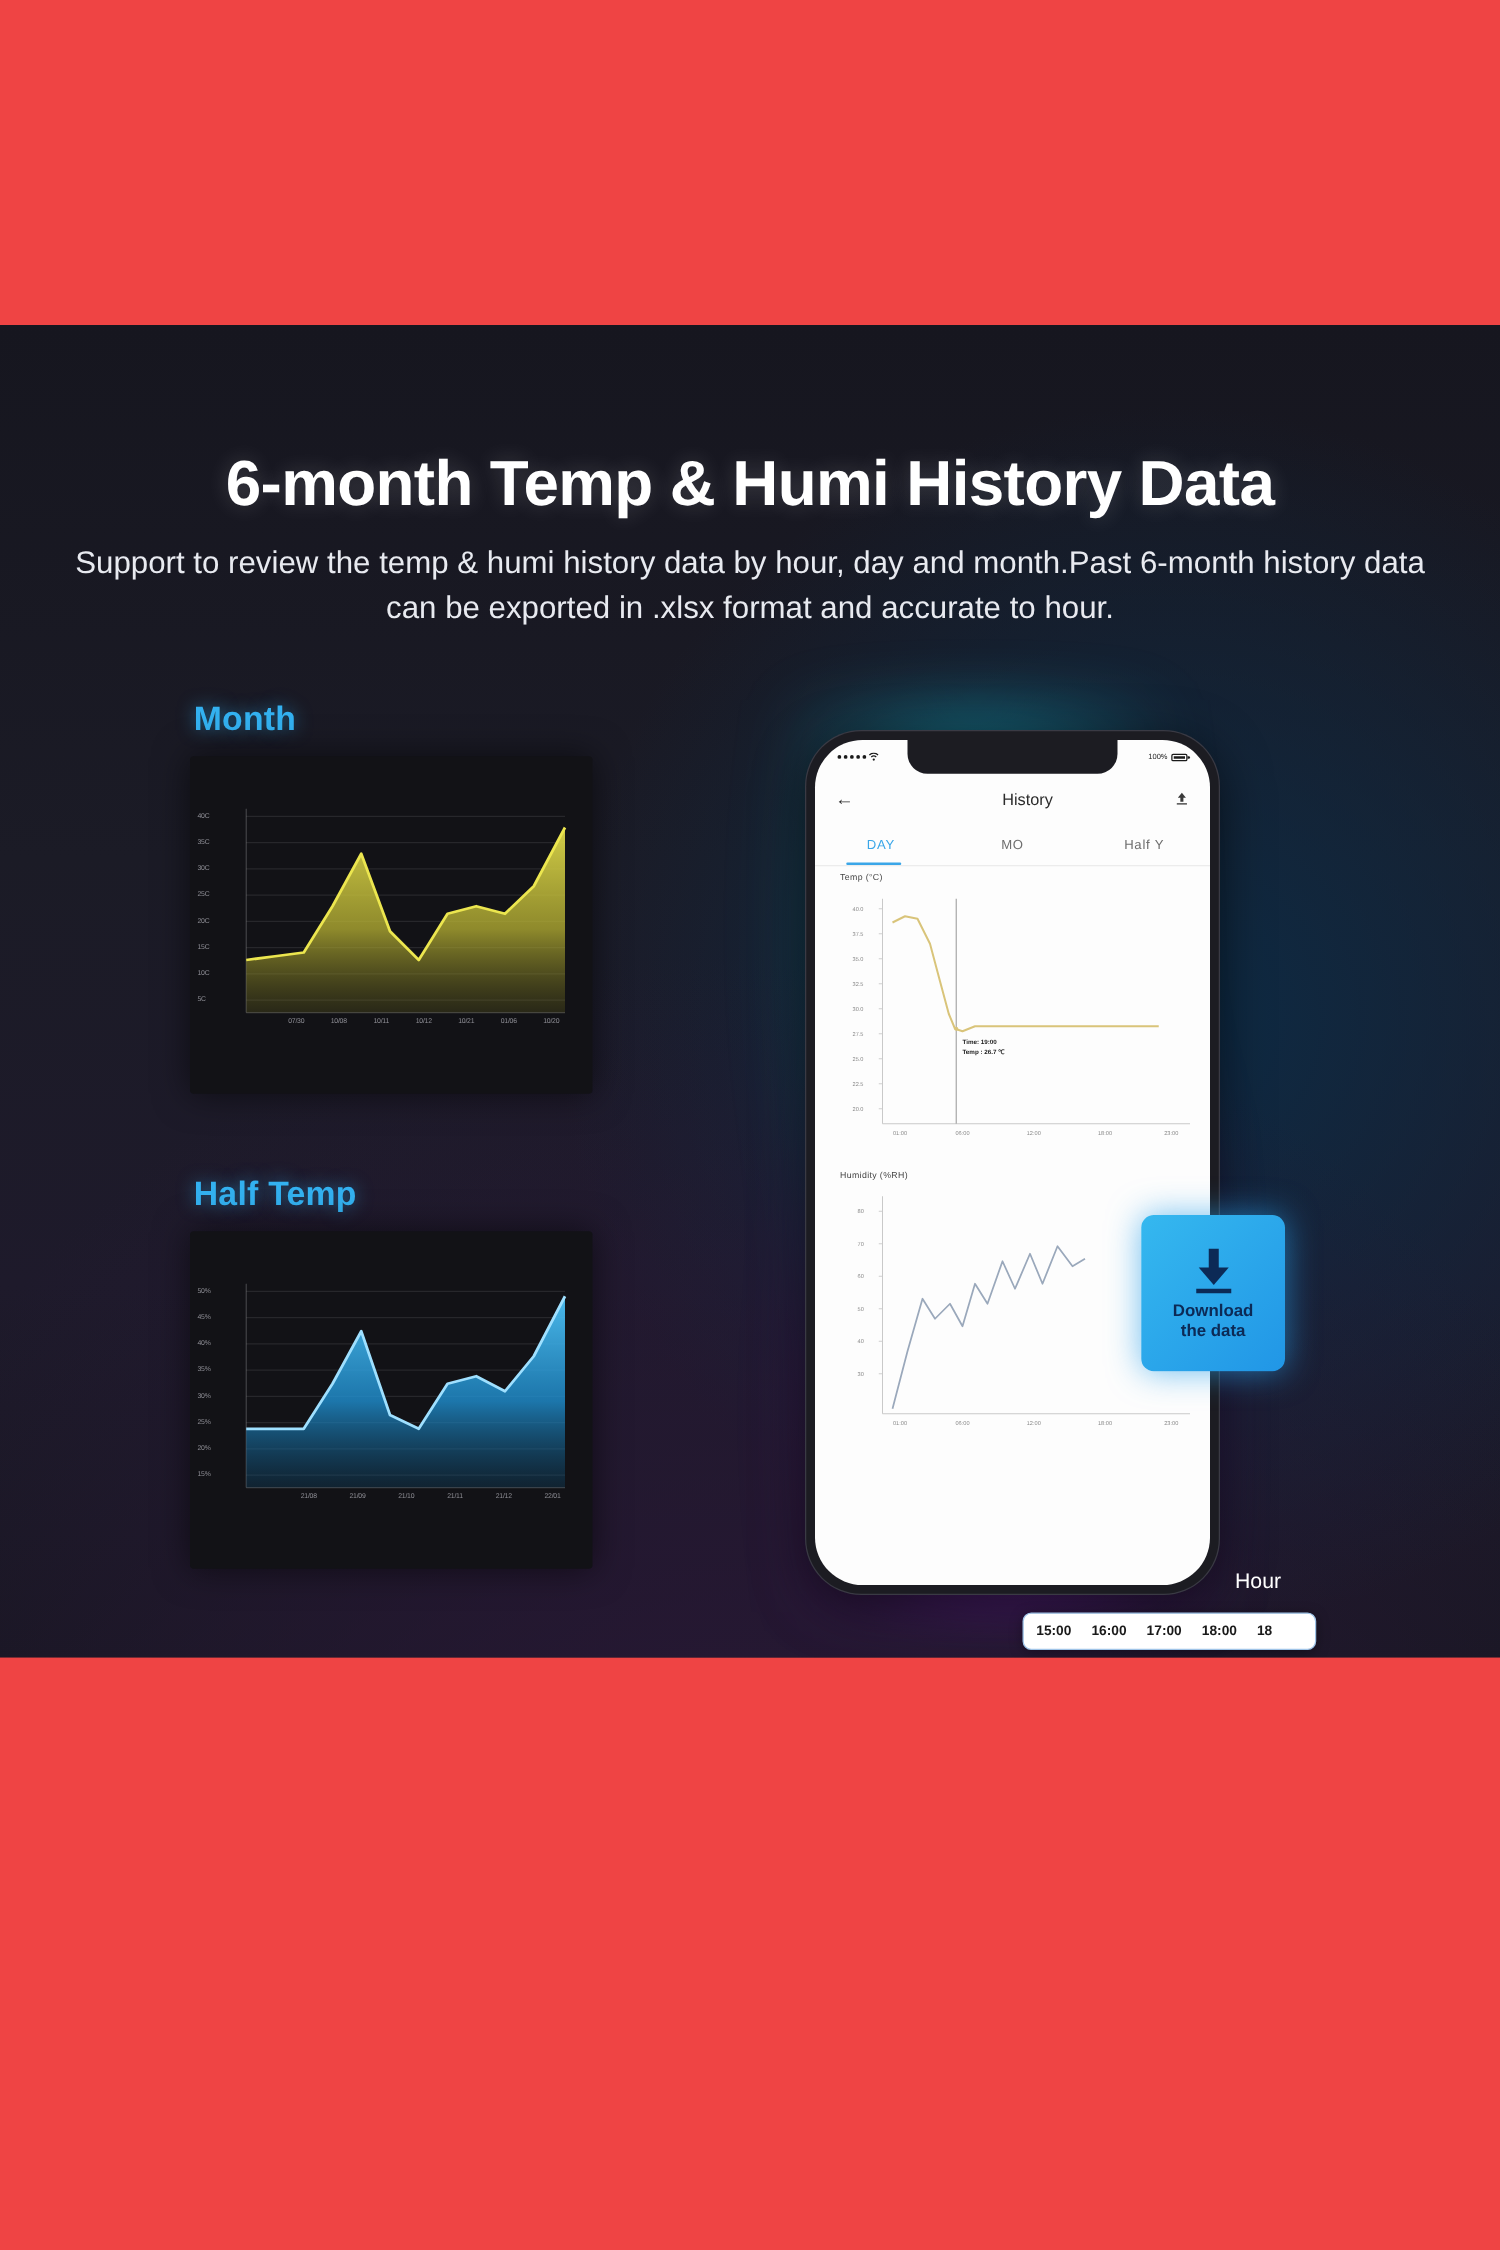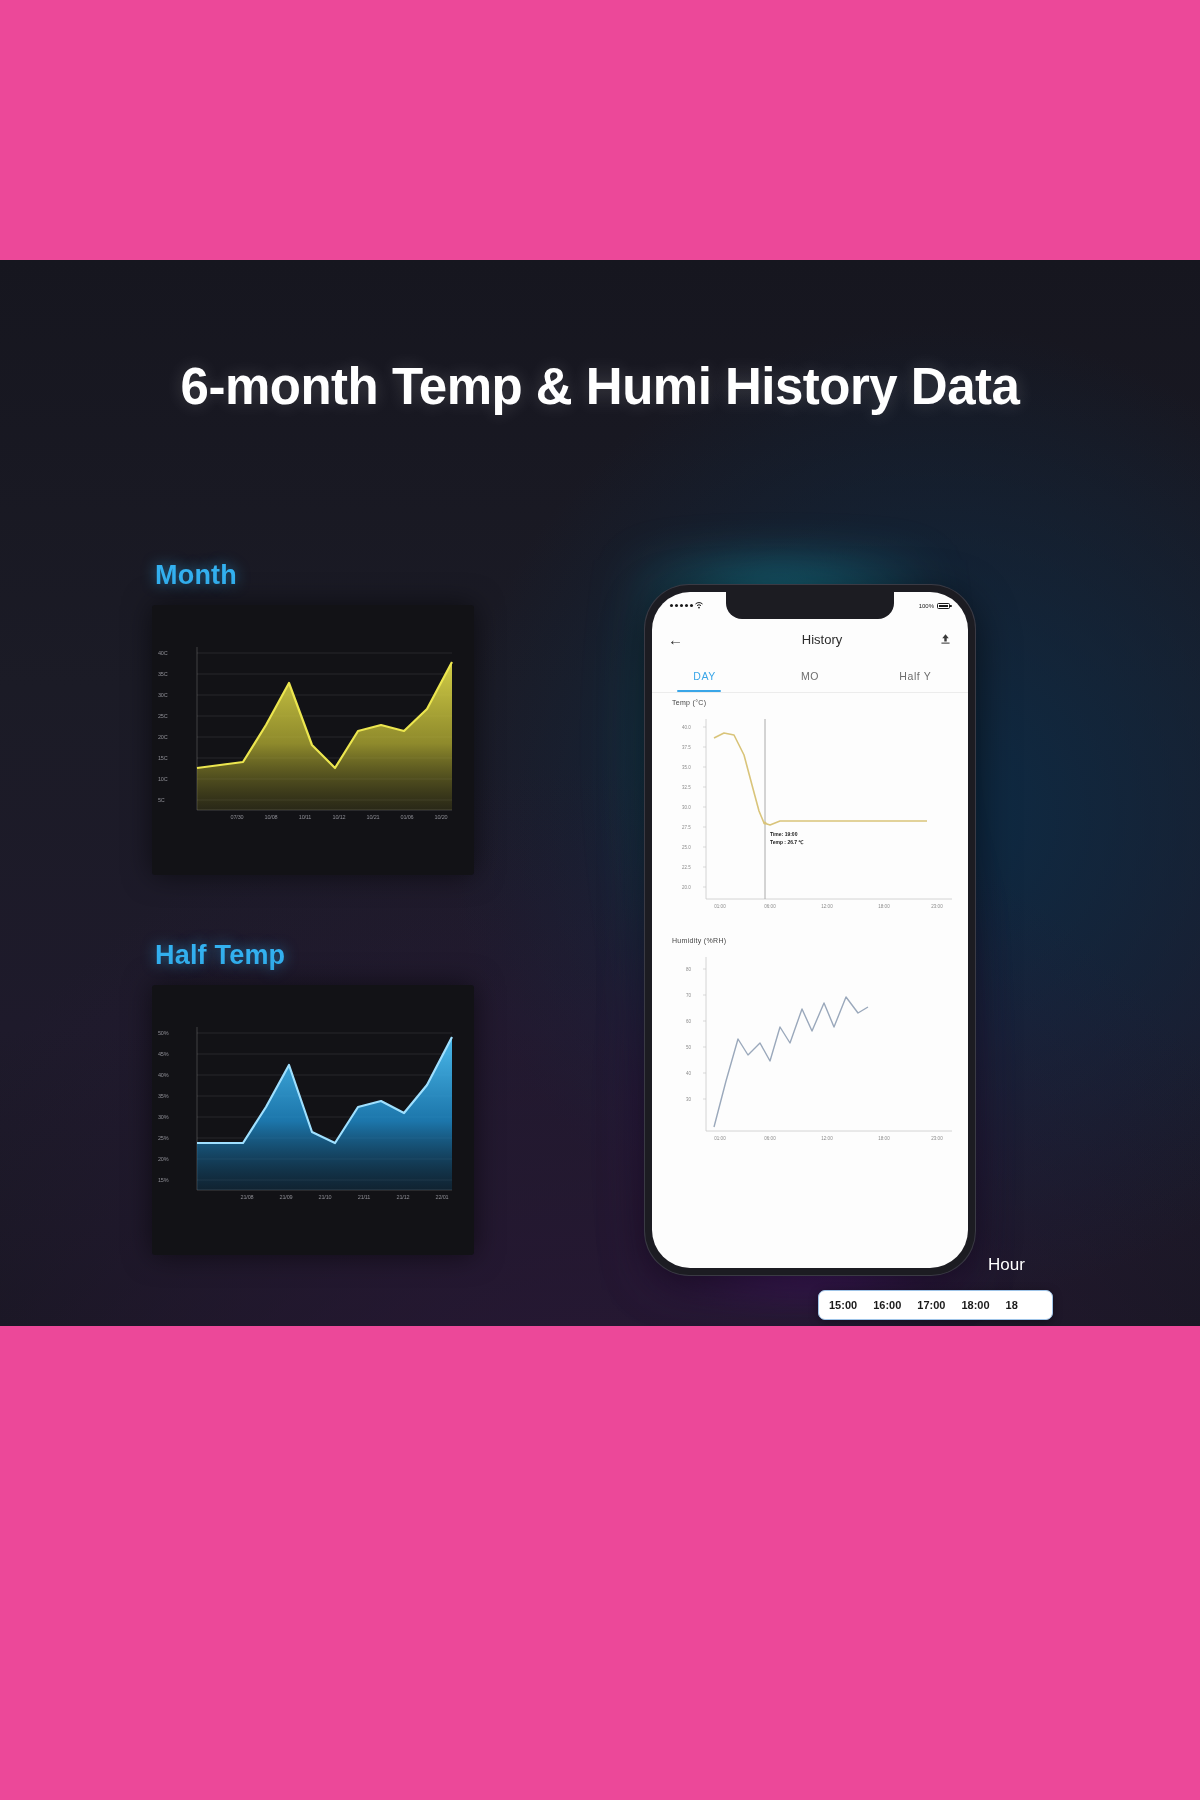--- a/index.html
+++ b/index.html
@@ -2,21 +2,21 @@
 <html><head>
 <meta charset="utf-8">
 <style>
   * { box-sizing: border-box; margin: 0; padding: 0; }
   html, body { width: 1200px; height: 1800px; background: #ffffff; }
   body { font-family: "Liberation Sans", sans-serif; }
 
   #stage {
     position: relative;
     width: 1200px; height: 1800px;
-    background: #ec4899;
+    background: #ef4444;
     overflow: hidden;
   }
 
   
   #banner {
     position: absolute;
     left: 0; top: 260px;
     width: 1200px; height: 1066px;
     background:
       radial-gradient(circle at 50% 120%, #2a1838 0%, rgba(42,24,56,0) 55%),
@@ -232,20 +232,21 @@
 </style>
 </head>
 <body>
 
 <div id="stage">
 
   <div id="banner">
 
     <div id="headline-wrap">
       <div id="title">6-month Temp &amp; Humi History Data</div>
+      <div id="subtitle">Support to review the temp &amp; humi history data by hour, day and month.Past 6-month history data can be exported in .xlsx format and accurate to hour.</div>
     </div>
 
     <div id="month-label" class="section-label">Month</div>
     <div id="month-card" class="chart-card">
       <svg class="chart-inner" viewBox="0 0 322 270" preserveAspectRatio="none">
         <defs>
           <linearGradient id="gmonth" x1="0" y1="0" x2="0" y2="1">
             <stop offset="0%" stop-color="#ddd84a" stop-opacity="0.95"></stop>
             <stop offset="55%" stop-color="#b8b233" stop-opacity="0.75"></stop>
             <stop offset="100%" stop-color="#6e6a1c" stop-opacity="0.25"></stop>
@@ -437,20 +438,31 @@
           <div class="pc-axis-x" style="top:205px;left:68px">01:00</div>
           <div class="pc-axis-x" style="top:205px;left:118px">06:00</div>
           <div class="pc-axis-x" style="top:205px;left:175px">12:00</div>
           <div class="pc-axis-x" style="top:205px;left:232px">18:00</div>
           <div class="pc-axis-x" style="top:205px;left:285px">23:00</div>
         </div>
 
       </div>
     </div>
 
+    <div id="download-callout">
+      <svg id="dl-arrow" viewBox="0 0 36 40">
+        <rect x="14" y="2" width="8" height="17" fill="#0c2a56"></rect>
+        <path d="M6,17 L30,17 L18,31 Z" fill="#0c2a56"></path>
+        <rect x="4" y="34" width="28" height="3.6" fill="#0c2a56"></rect>
+      </svg>
+      <div id="dl-text">
+        <span>Download</span><br>
+        <span>the data</span>
+      </div>
+    </div>
 
     <div id="hour-label">Hour</div>
     <div id="hour-strip">
       <span>15:00</span>
       <span>16:00</span>
       <span>17:00</span>
       <span>18:00</span>
       <span>18</span>
     </div>
 

